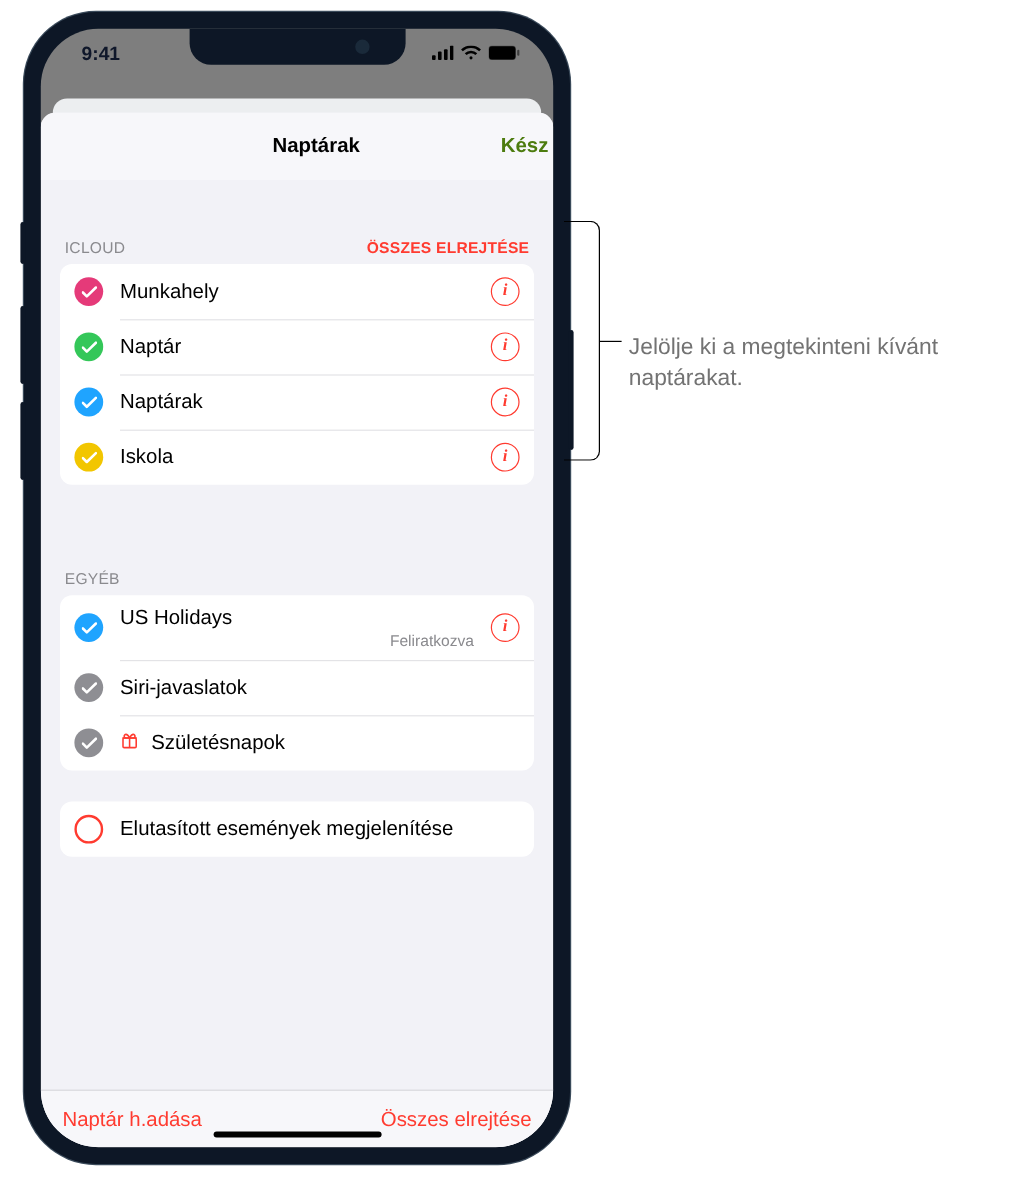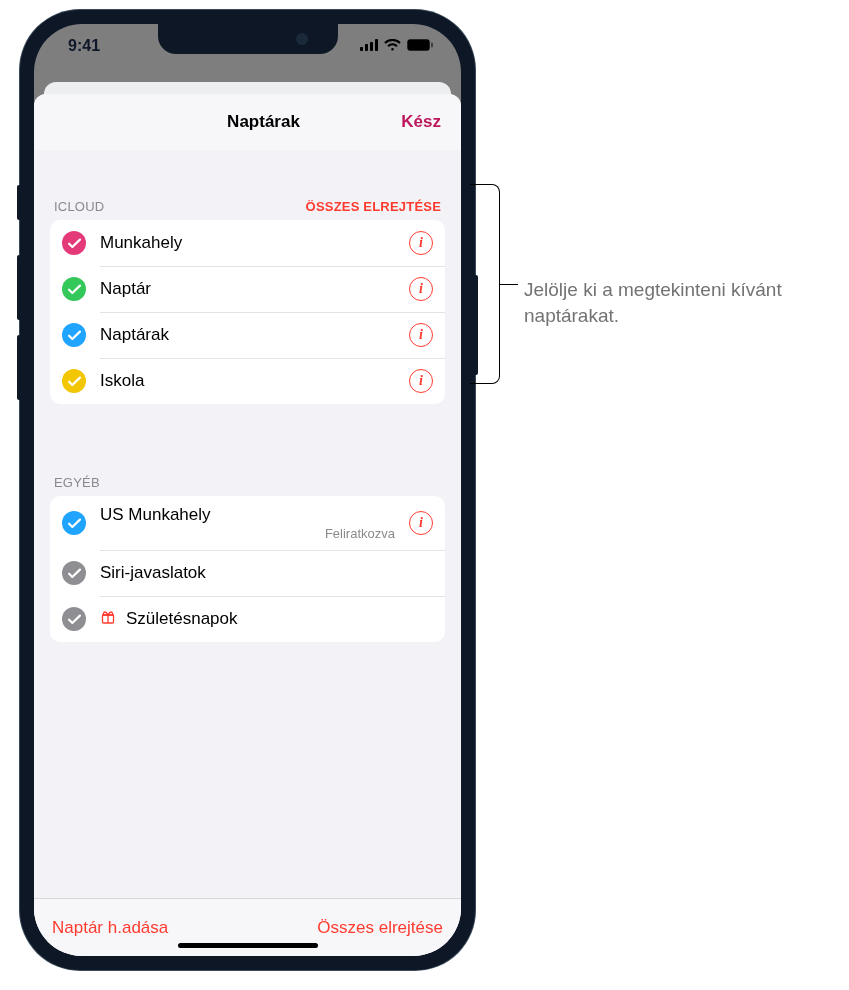--- a/index.html
+++ b/index.html
@@ -92,22 +92,22 @@
     display: flex;
     align-items: center;
     justify-content: center;
     position: relative;
     background: #f7f7fa;
     border-radius: 12px 12px 0 0;
   }
   .sheet-title { font-size: 17px; font-weight: 700; margin-left: 32px; }
   .done-btn {
     position: absolute;
-    right: 20px;
-    color: #be185d;
+    right: 4px;
+    color: #4d7c0f;
     font-size: 17px;
     font-weight: 600;
   }
   .content {
     flex: 1;
     overflow-y: auto;
     padding: 4px 16px 0 16px;
   }
   .section-header {
     display: flex;
@@ -162,21 +162,21 @@
     display: flex; align-items: center; justify-content: center;
     color: #ff3b30;
     font-weight: 600;
     font-size: 14px;
     font-family: Georgia, serif;
     font-style: italic;
     flex-shrink: 0;
   }
   .gift-icon { color: #ff3b30; font-size: 16px; margin-right: -4px; }
   .bottom-bar {
-    height: 58px;
+    height: 48px;
     background: #f7f7fa;
     border-top: 1px solid #d8d8dc;
     display: flex;
     justify-content: space-between;
     align-items: center;
     padding: 3px 18px;
     font-size: 17px;
     color: #ff3b30;
   }
   .home-indicator {
@@ -324,21 +324,21 @@
           <span class="section-label">EGYÉB</span>
         </div>
         <div class="group">
           <div class="row" style="min-height:54px">
             <span class="check" style="background:#1fa4ff">
               <svg viewBox="0 0 12 12">
                   <path d="M1 6.2l3 3L11 2.4" stroke="#fff" stroke-width="2" fill="none" stroke-linecap="round" stroke-linejoin="round"></path>
                 </svg>
             </span>
             <div class="row-body">
-              <span class="row-title">US Munkahely</span>
+              <span class="row-title">US Holidays</span>
               <span class="row-sub">Feliratkozva</span>
             </div>
             <span class="info-btn">i</span>
           </div>
           <div class="row">
             <span class="check" style="background:#8e8e93">
               <svg viewBox="0 0 12 12">
                   <path d="M1 6.2l3 3L11 2.4" stroke="#fff" stroke-width="2" fill="none" stroke-linecap="round" stroke-linejoin="round"></path>
                 </svg>
             </span>
@@ -357,20 +357,28 @@
                   <rect x="2.5" y="6" width="11" height="8" rx="1"></rect>
                   <path d="M2 6h12M8 6v8M5 6c-2 0-2-3 0-3 1.5 0 3 3 3 3M11 6c2 0 2-3 0-3-1.5 0-3 3-3 3"></path>
                 </svg>
             </span>
             <div class="row-body">
                 <span class="row-title">Születésnapok</span>
               </div>
           </div>
         </div>
 
+        <div class="group">
+          <div class="row">
+            <span class="check-empty"></span>
+            <div class="row-body">
+                <span class="row-title">Elutasított események megjelenítése</span>
+              </div>
+          </div>
+        </div>
 
       </div>
 
       <div class="bottom-bar">
         <span>Naptár h.adása</span>
         <span>Összes elrejtése</span>
       </div>
 
       <div class="home-indicator"></div>
     </div>

